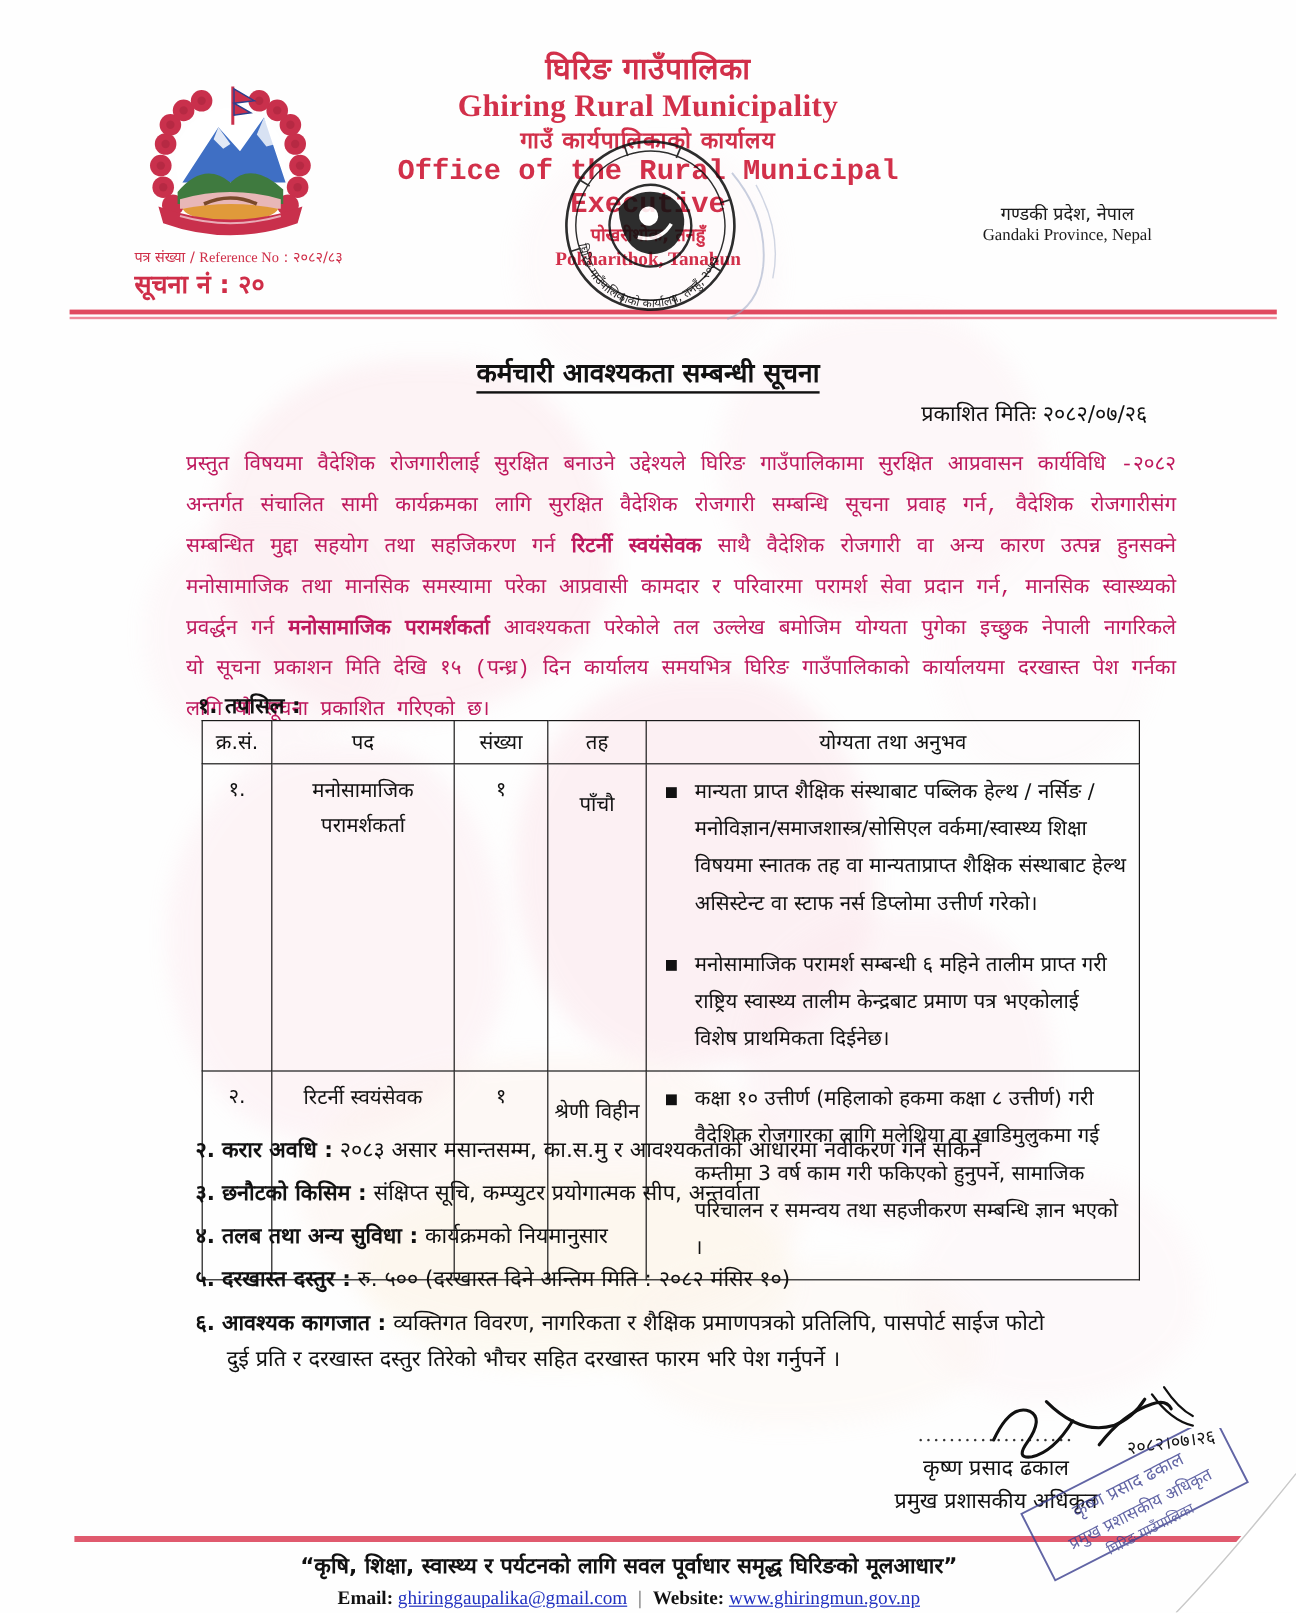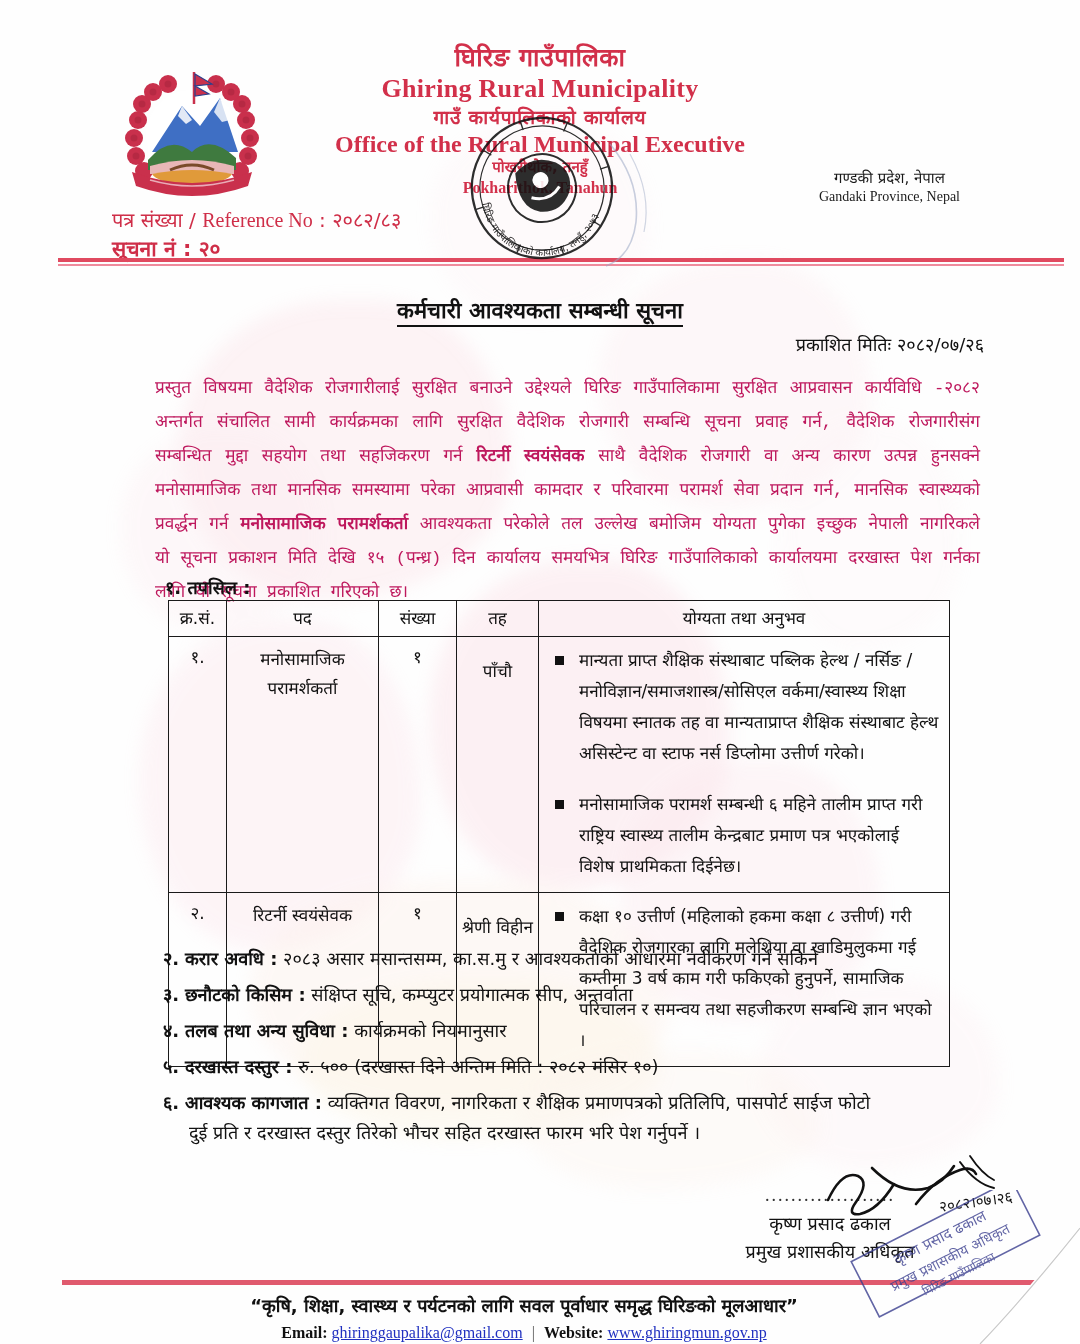--- a/index.html
+++ b/index.html
@@ -82,21 +82,21 @@
     font-family: "Liberation Serif", serif;
     font-size: 26px; font-weight: bold;
     line-height: 1.22; letter-spacing: .3px;
   }
   .hline-np2 {
     font-family: "DejaVu Sans", sans-serif;
     font-size: 19px; font-weight: bold;
     line-height: 1.3; letter-spacing: .8px;
   }
   .hline-en2 {
-    font-family: Liberation Serif, serif;
+    font-family: Liberation Mono, monospace;
     font-size: 24px; font-weight: bold;
     line-height: 1.2;
   }
   .hline-np3 {
     font-family: "DejaVu Sans", sans-serif;
     font-size: 15px; font-weight: bold;
     line-height: 1.3;
   }
   .hline-en3 {
     font-family: "Liberation Serif", serif;
@@ -119,21 +119,21 @@
     font-size: 14px; line-height: 1.3;
   }
 
   .refblock {
     position: absolute;
     left: 112px; top: 206px;
     color: #cf2e48;
   }
   .ref-line {
     font-family: "DejaVu Sans", sans-serif;
-    font-size: 20px;
+    font-size: 12px;
     line-height: 1.45;
     white-space: nowrap;
   }
   .ref-line .en { font-family: "Liberation Serif", serif; }
   .notice-no {
     font-family: "DejaVu Sans", sans-serif;
     font-size: 21px; font-weight: bold;
     line-height: 1.35;
     white-space: nowrap;
   }
@@ -183,21 +183,21 @@
   .doc-title span {
     font-family: "DejaVu Sans", sans-serif;
     font-size: 22px; font-weight: bold;
     color: #111;
     border-bottom: 2px solid #111;
     padding-bottom: 2px;
   }
 
   .pub-date {
     position: absolute;
-    right: 96px; top: 332px;
+    right: 124px; top: 332px;
     font-family: "DejaVu Sans", sans-serif;
     font-size: 18px;
     color: #111;
     white-space: nowrap;
   }
 
   .para {
     position: absolute;
     left: 155px; top: 372px;
     width: 825px;

